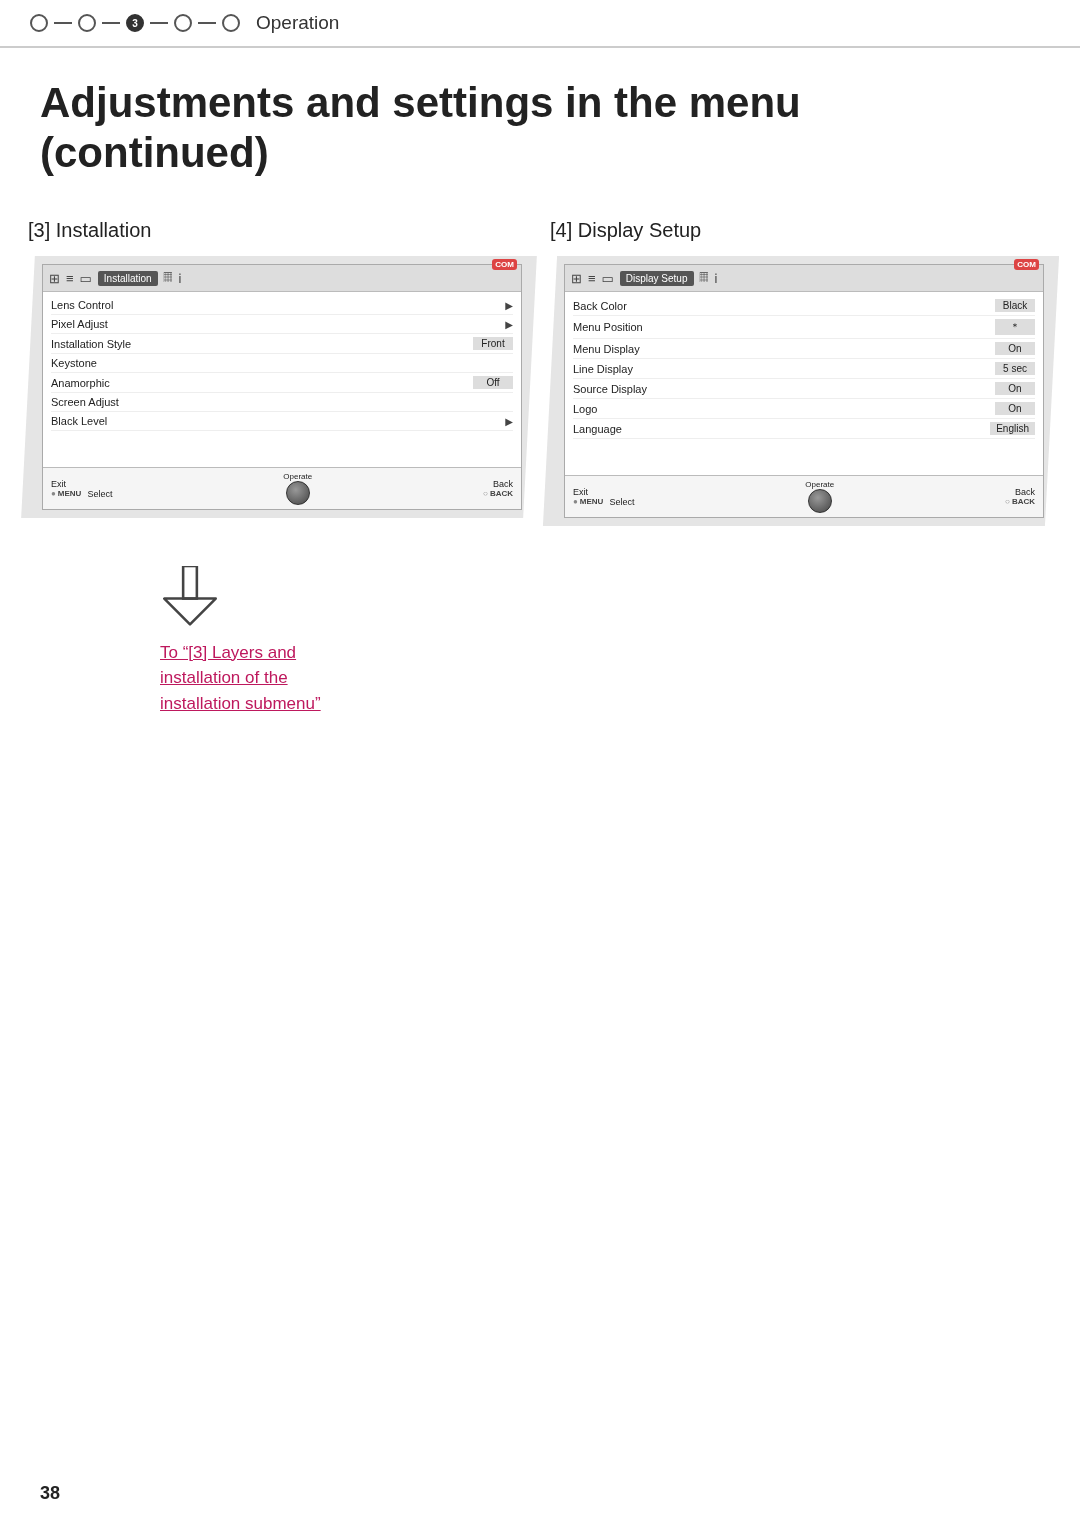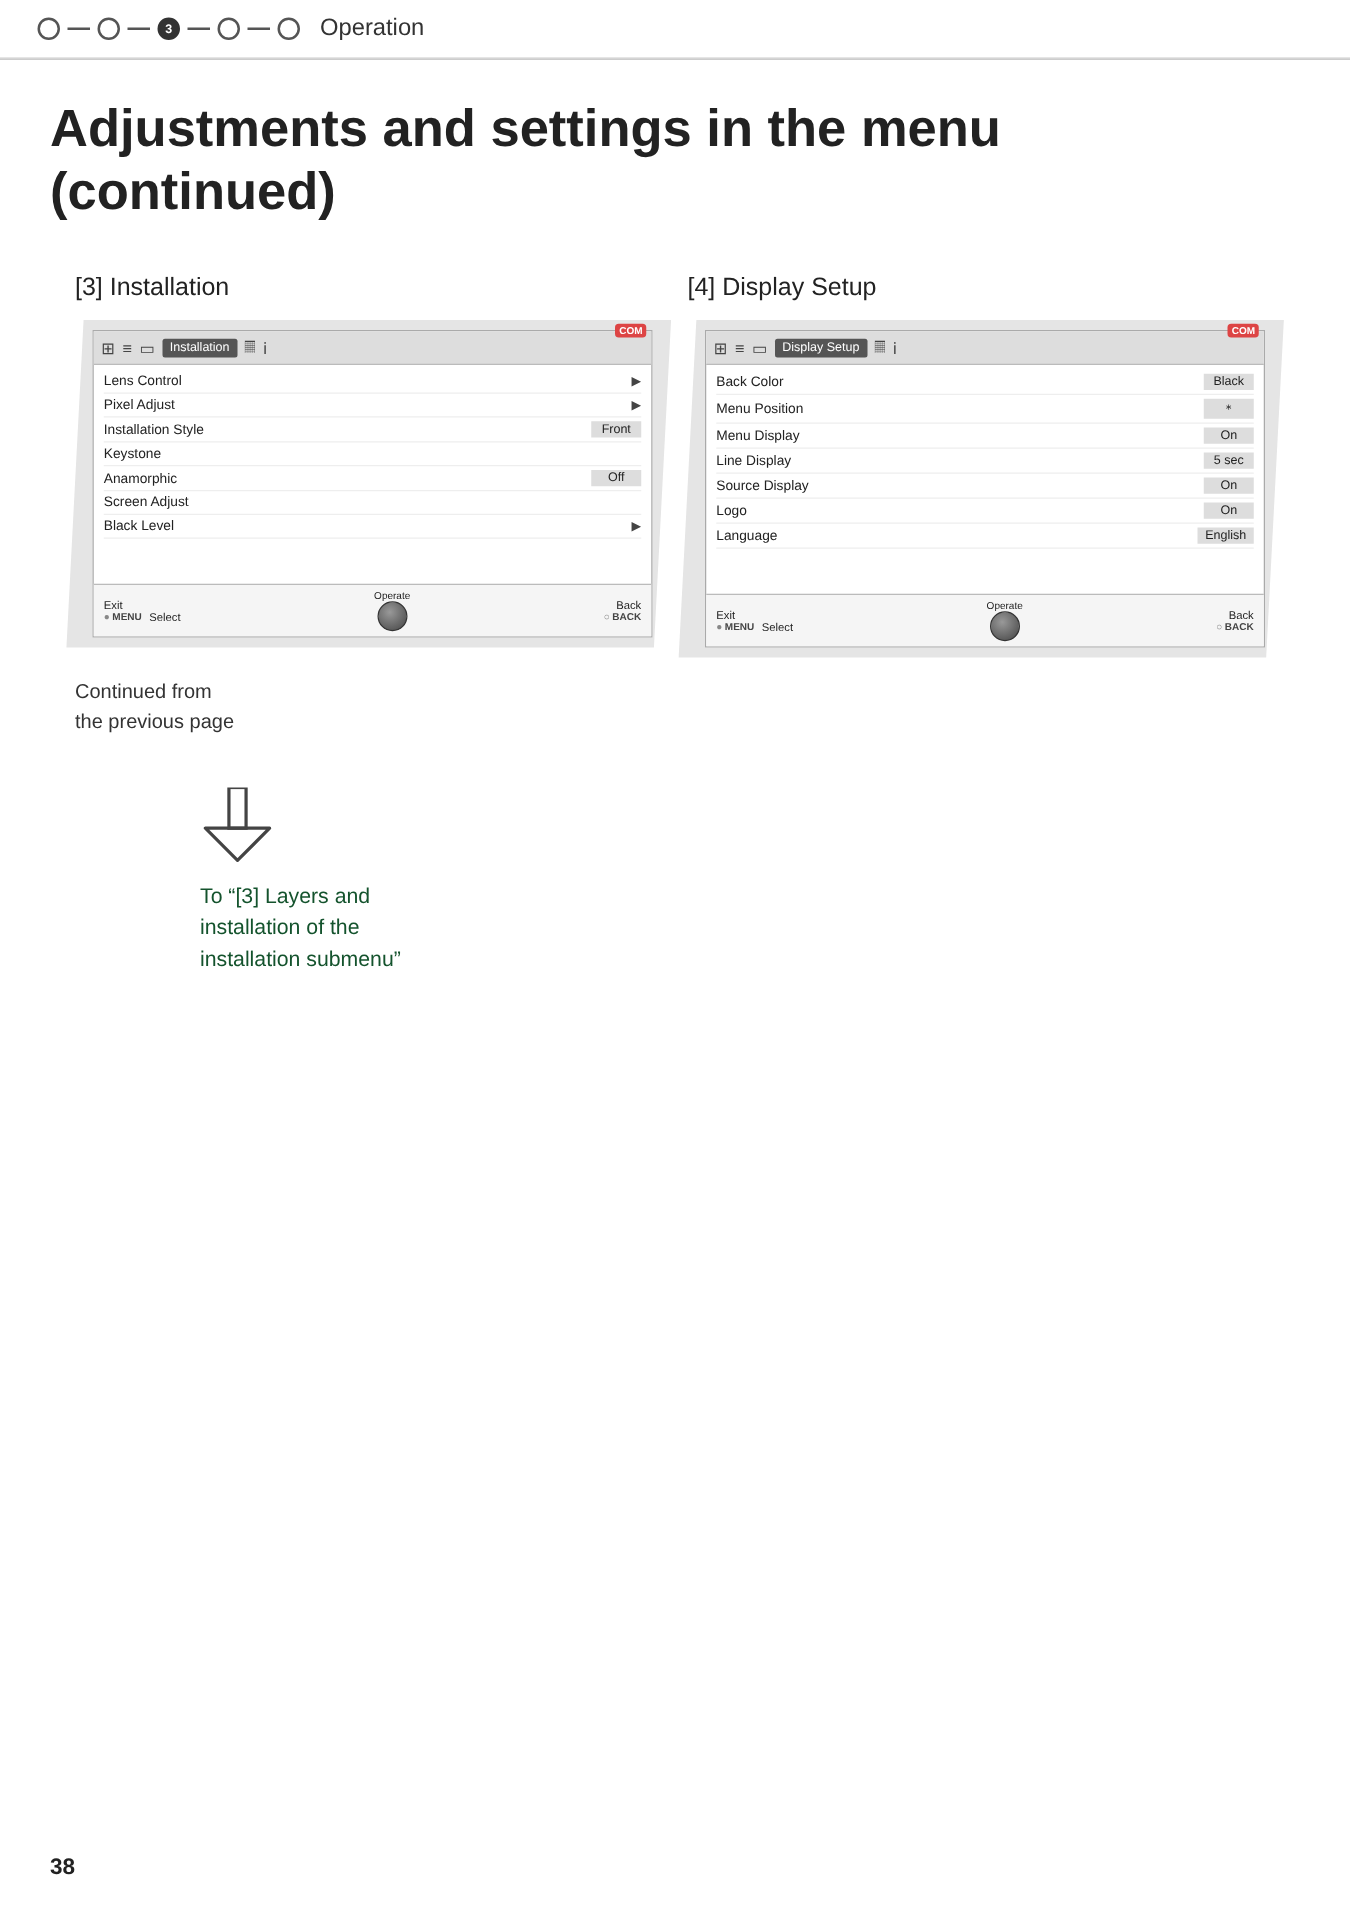--- a/index.html
+++ b/index.html
@@ -58,21 +58,21 @@
       font-size: 42px;
       font-weight: bold;
       text-align: left;
       padding: 30px 40px 40px;
       line-height: 1.2;
     }
 
     
     .main-content {
       display: flex;
-      padding: 0 60px;
+      padding: 0 28px;
       gap: 20px;
     }
 
     
     .panel {
       flex: 1;
       position: relative;
     }
 
     .panel-title {
@@ -216,22 +216,23 @@
     }
 
     .down-arrow {
       width: 60px;
       height: 60px;
       margin-bottom: 14px;
     }
 
     .arrow-text {
       font-size: 17px;
-      color: #14532d;
+      color: #be185d;
       line-height: 1.5;
+      text-decoration: underline;
     }
 
     
     .page-number {
       position: absolute;
       bottom: 30px;
       left: 40px;
       font-size: 18px;
       font-weight: bold;
     }
@@ -346,24 +347,20 @@
             <span style="font-size:9px;">Back</span>
             <span style="display:flex;align-items:center;gap:2px;">
               <span style="font-size:8px;color:#888;">○</span>
               <span class="menu-label-sm">BACK</span>
             </span>
           </div>
         </div>
       </div>
     </div>
 
-    <div class="panel-note">
-      <span>Continued from</span><br>
-      <span>the previous page</span>
-    </div>
   </div>
 
   <div class="panel">
     <div class="panel-title">[4] Display Setup</div>
 
     <div class="skew-wrap">
       <div class="skew-inner">
 
         <div class="menu-header">
           <span class="com-badge">COM</span>

